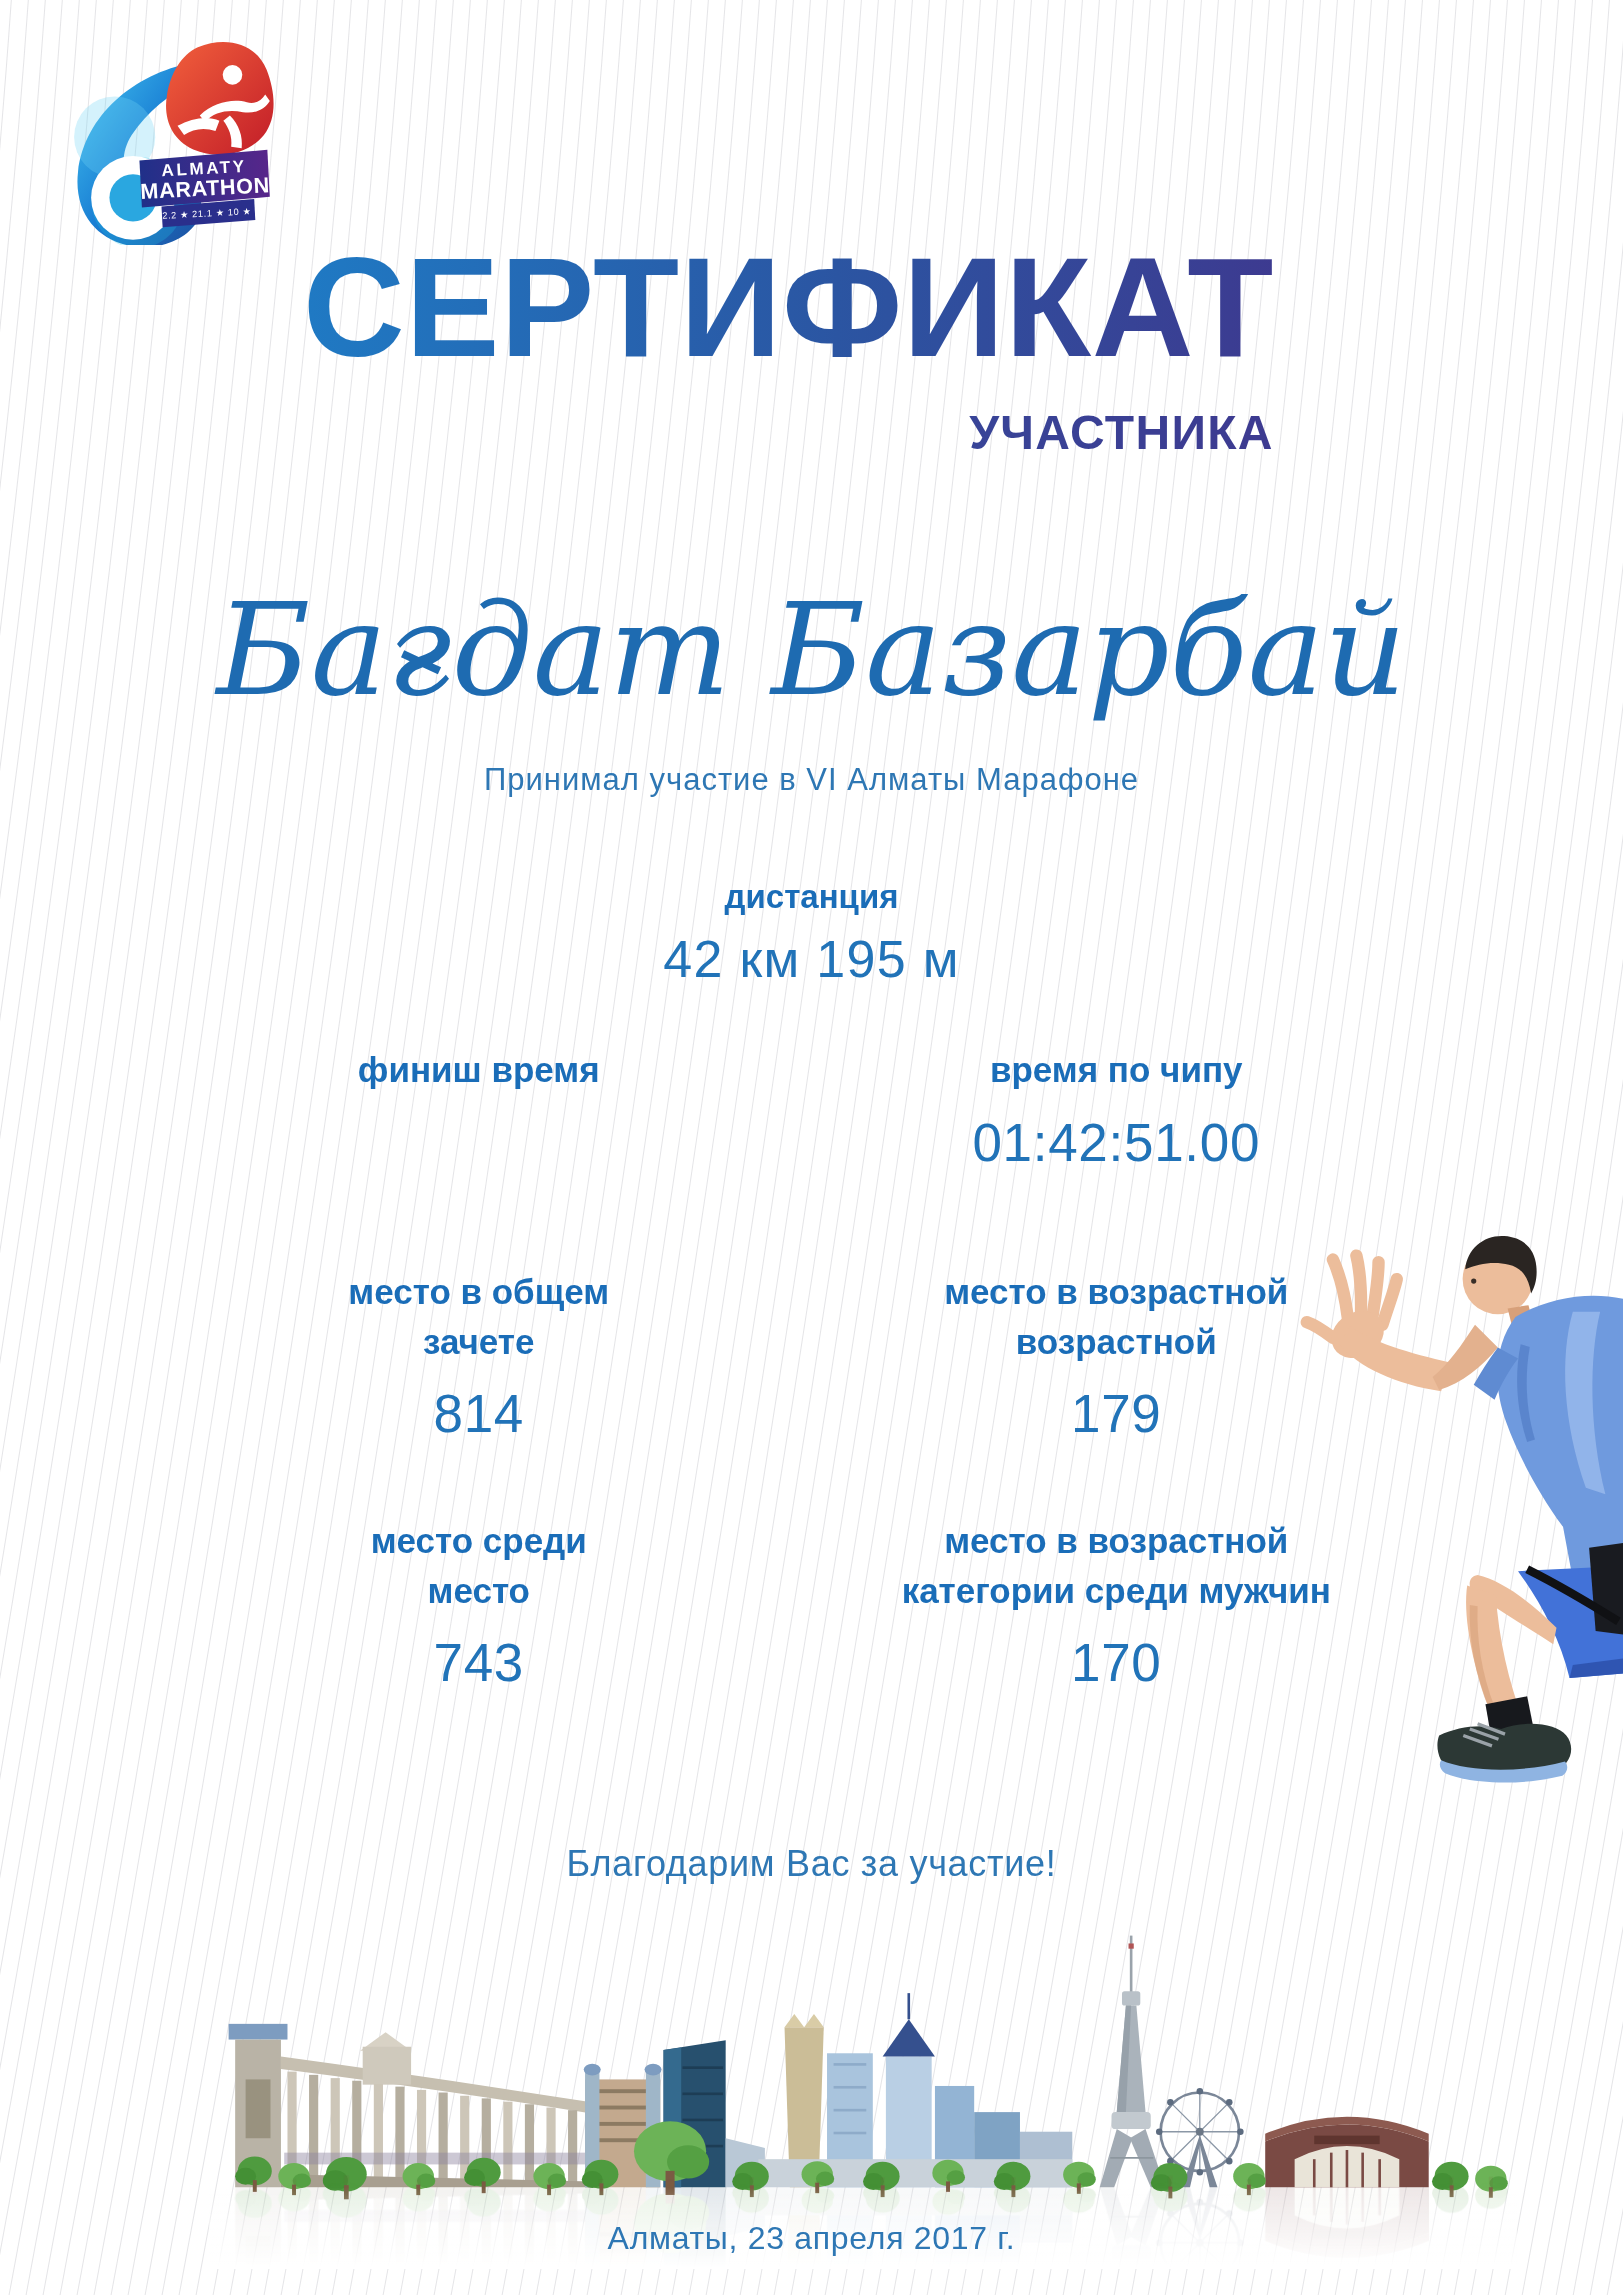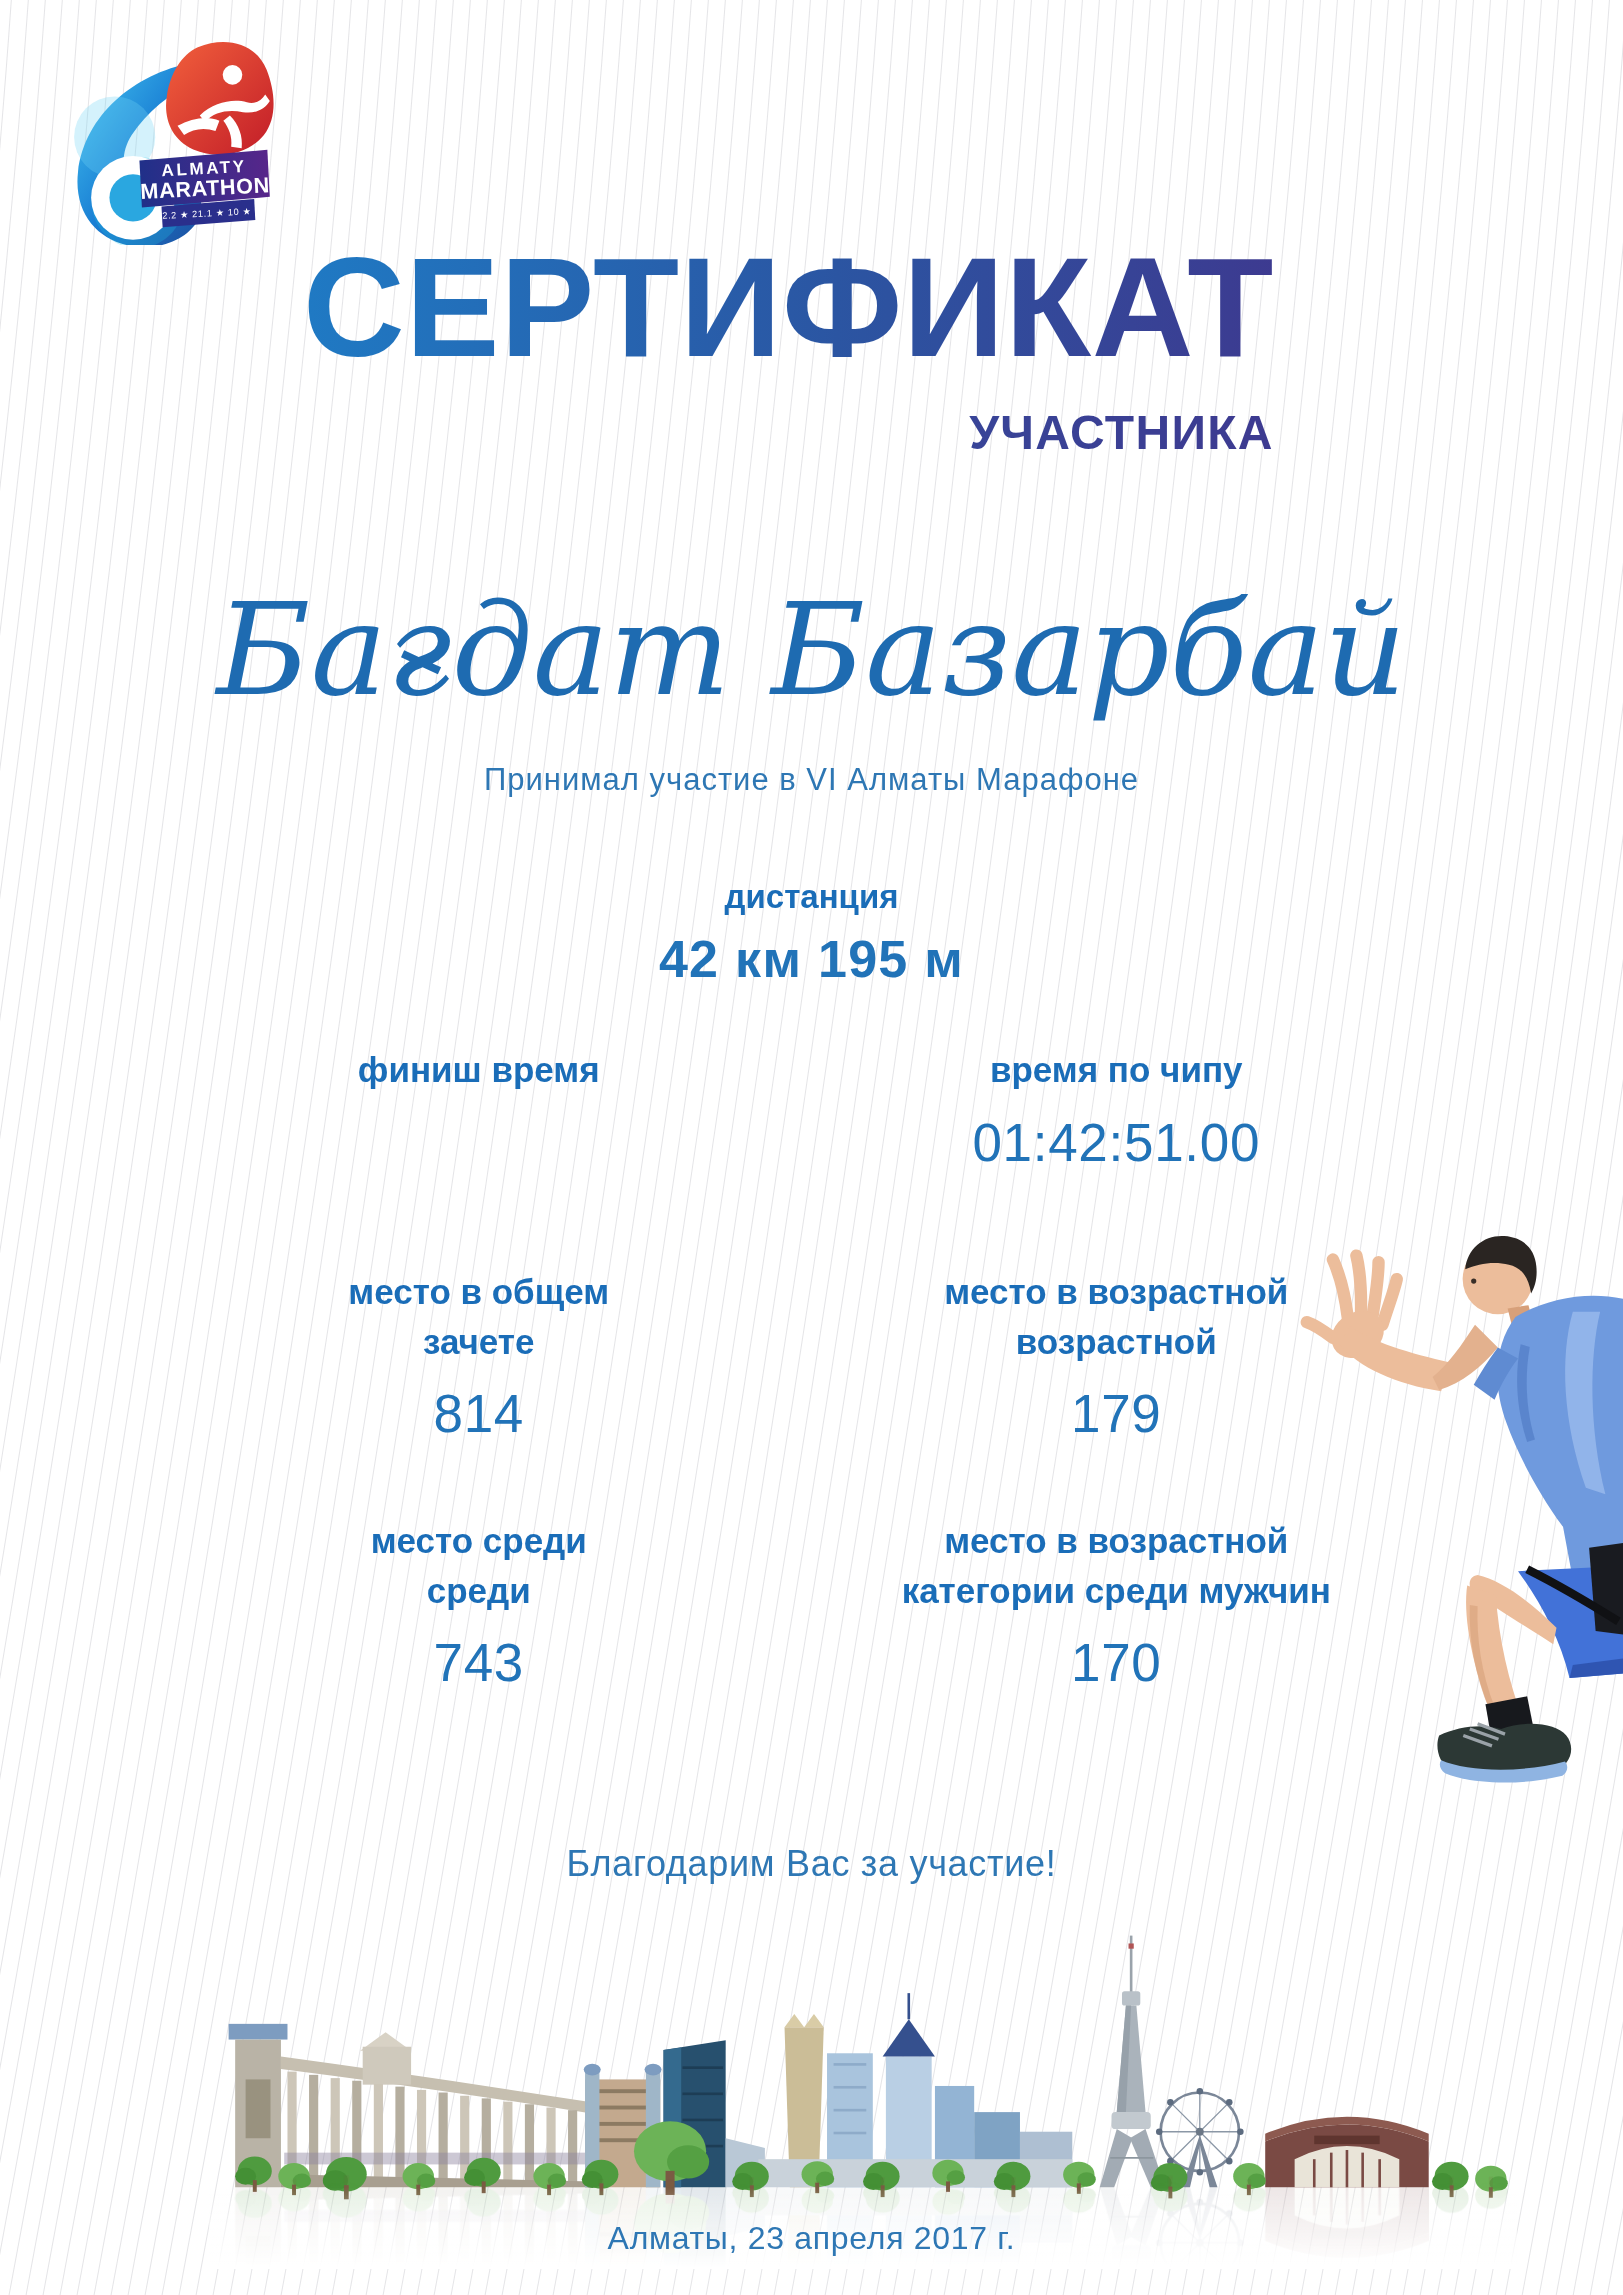--- a/index.html
+++ b/index.html
@@ -17,21 +17,21 @@
         -webkit-background-clip:text;background-clip:text;-webkit-text-fill-color:transparent;color:#2b55a2;}
   .cert-subtitle{margin-top:27px;font-size:48px;font-weight:800;letter-spacing:1.3px;text-align:right;padding-right:5.2px;
         background:linear-gradient(90deg,#2c5aa8 0%,#3d3a90 100%);
         -webkit-background-clip:text;background-clip:text;-webkit-text-fill-color:transparent;color:#34459a;}
 
   .name{position:absolute;top:553px;font-size:128px;line-height:1.2;color:#1e6bb1;
         font-family:"DejaVu Serif","Liberation Serif",serif;font-style:italic;font-weight:400;margin-top:20px;}
   .event-line{position:absolute;top:762px;font-size:31px;letter-spacing:1px;color:#2e77b4;font-weight:400;}
 
   .dist-label{position:absolute;top:878px;font-size:33px;font-weight:700;color:#1a6db8;}
-  .dist-value{position:absolute;top:929px;font-size:52px;font-weight:700;color:#2173b8;letter-spacing:1.3px;}
+  .dist-value{position:absolute;top:929px;font-size:52px;font-weight:400;color:#2173b8;letter-spacing:1.3px;}
 
   .row{position:absolute;left:196px;width:1203px;display:grid;grid-template-columns:1fr 1fr;column-gap:72px;z-index:2;}
   .row-1{top:1045px;} .row-2{top:1267px;} .row-3{top:1516px;}
   .cell{text-align:center;}
   .lbl{font-size:35px;font-weight:700;color:#1a6db8;line-height:1.42;}
   .lbl span{display:block;}
   .val{font-size:53px;font-weight:400;color:#2173b8;margin-top:17px;letter-spacing:0.7px;}
 
   .thanks{position:absolute;top:1843px;font-size:36px;letter-spacing:0.7px;color:#2e77b4;font-weight:400;}
   .skyline-svg{position:absolute;left:209px;top:1916px;width:1308px;height:353px;z-index:1;}
@@ -273,21 +273,21 @@
         <span>возрастной</span>
       </div>
       <div class="val">179</div>
     </div>
   </div>
 
   <div class="row row-3">
     <div class="cell">
       <div class="lbl">
         <span>место среди</span>
-        <span>среди</span>
+        <span>место</span>
       </div>
       <div class="val">743</div>
     </div>
     <div class="cell">
       <div class="lbl">
         <span>место в возрастной</span>
         <span>категории среди мужчин</span>
       </div>
       <div class="val">170</div>
     </div>

